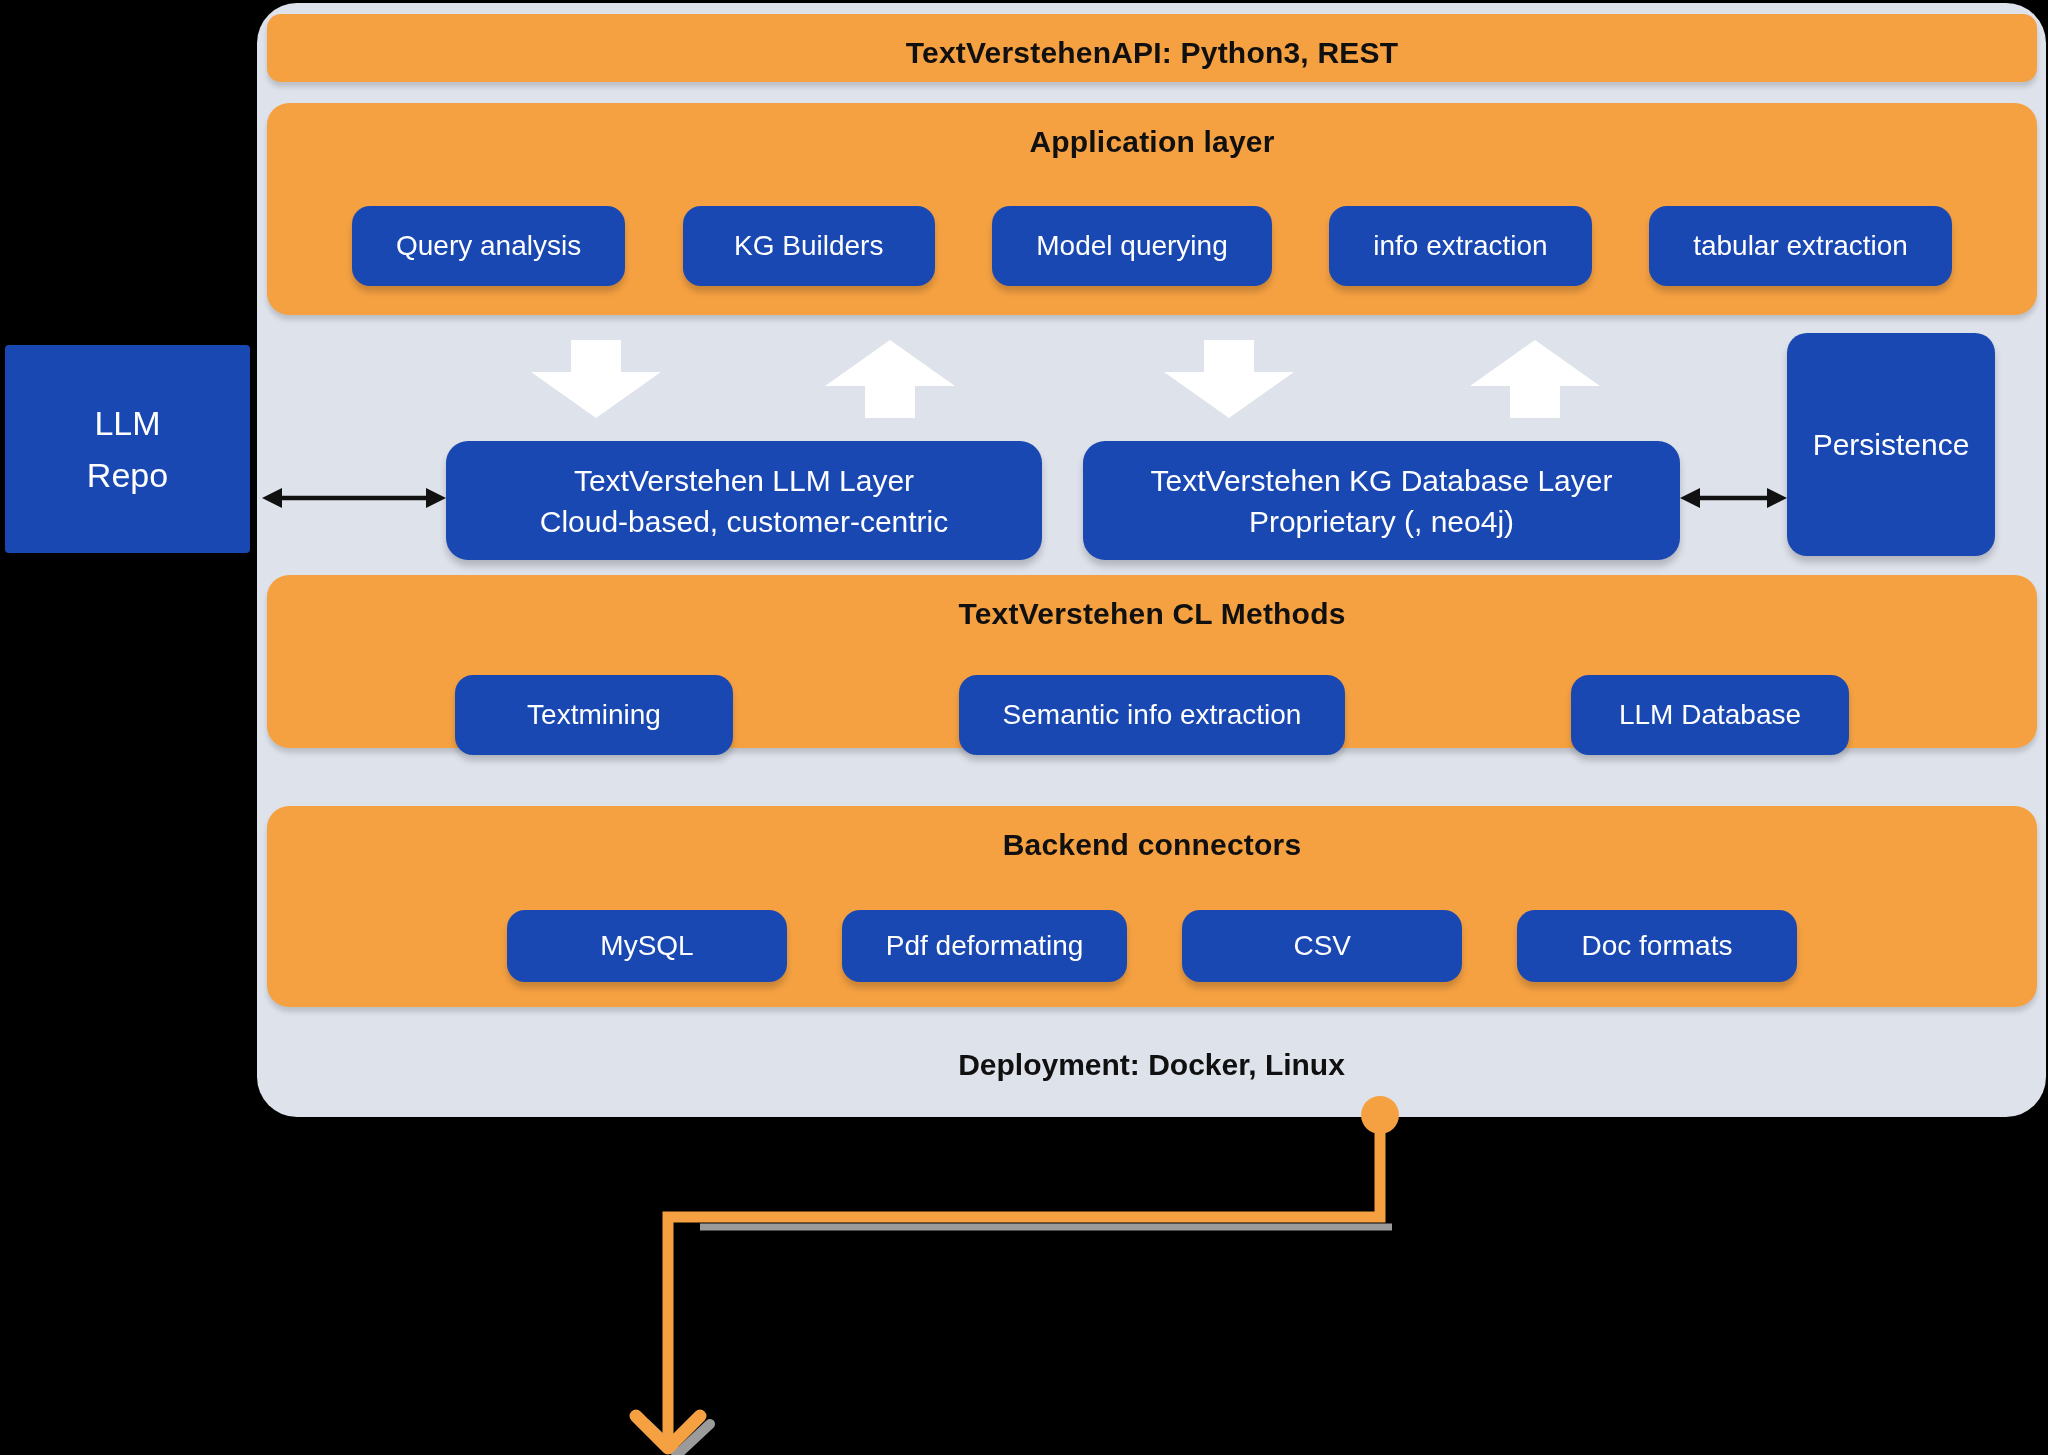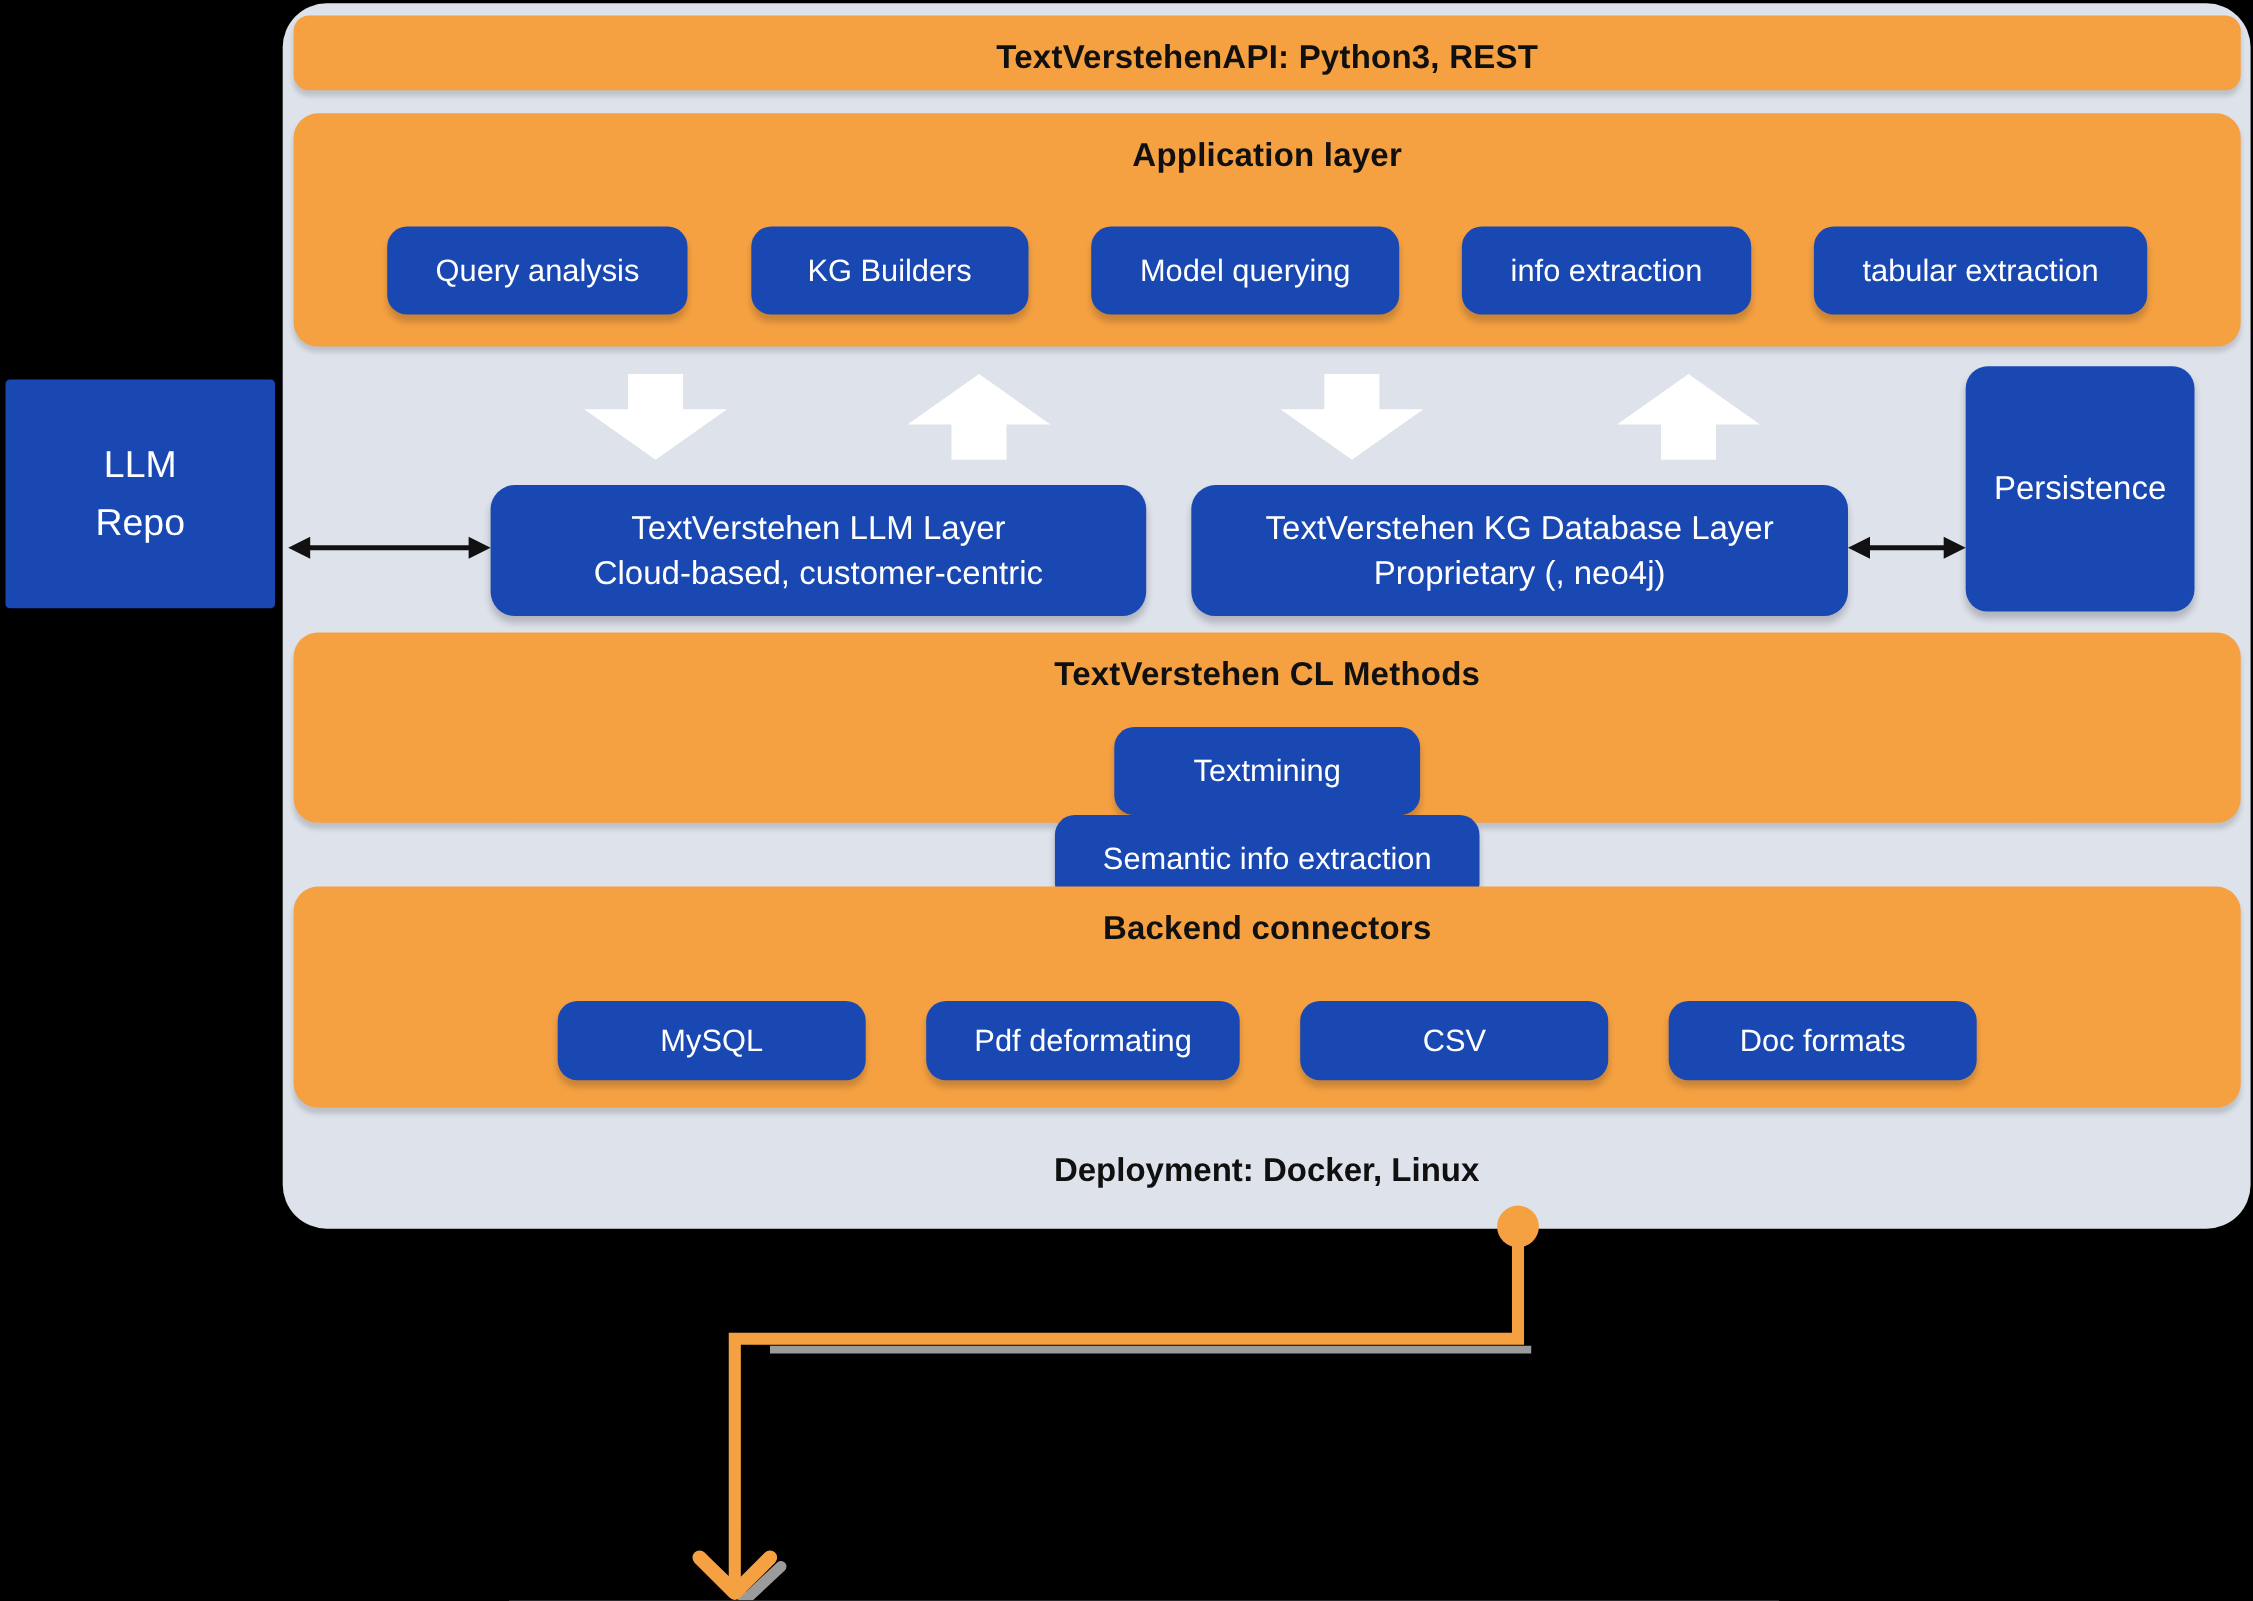--- a/index.html
+++ b/index.html
@@ -20,21 +20,21 @@
     display:flex;align-items:center;justify-content:center;}
   .band-title{
     color:var(--ink,#101010);font-size:30px;font-weight:700;letter-spacing:.2px;
   }
   .app-band{left:267px;top:103px;width:1770px;height:212px;border-radius:22px;}
   .cl-band{left:267px;top:575px;width:1770px;height:173px;border-radius:22px;}
   .backend-band{left:267px;top:806px;width:1770px;height:201px;border-radius:22px;text-decoration:underline;}
   .band > .band-title{position:absolute;top:22px;left:0;right:0;text-align:center;}
   .pill-row{position:absolute;left:0;right:0;display:flex;justify-content:space-between;align-items:center;}
   .app-band .pill-row{top:103px;padding:0 85px;}
-  .cl-band .pill-row{top:86px;padding:0 188px;flex-direction:column;}
+  .cl-band .pill-row{top:100px;padding:0 188px;}
   .backend-band .pill-row{top:104px;padding:0 240px;}
   .pill{
     background:var(--blue,#1a48b2);color:var(--white,#fff);
     border-radius:18px;height:80px;display:flex;align-items:center;justify-content:center;
     font-size:28px;padding:0 44px;min-width:252px;box-sizing:border-box;
     box-shadow:0 6px 6px rgba(0,0,0,.18);white-space:nowrap;
   }
   .cl-band .pill{min-width:278px;}
   .backend-band .pill{min-width:280px;height:72px;}
   .node{

